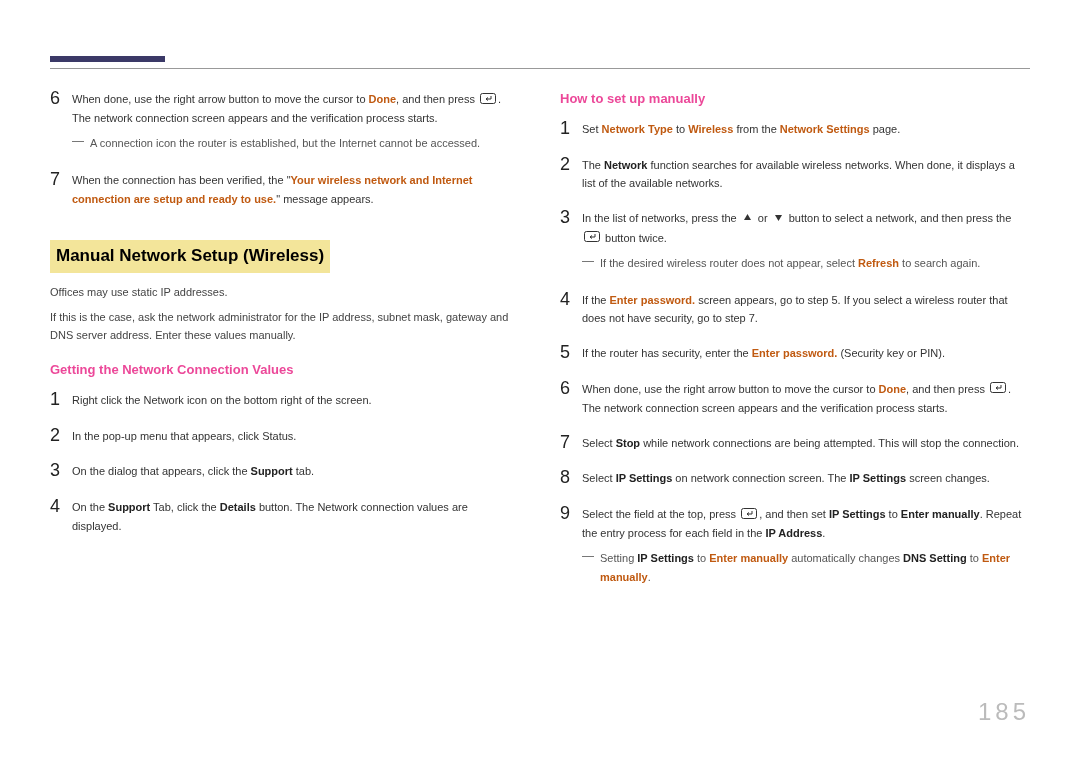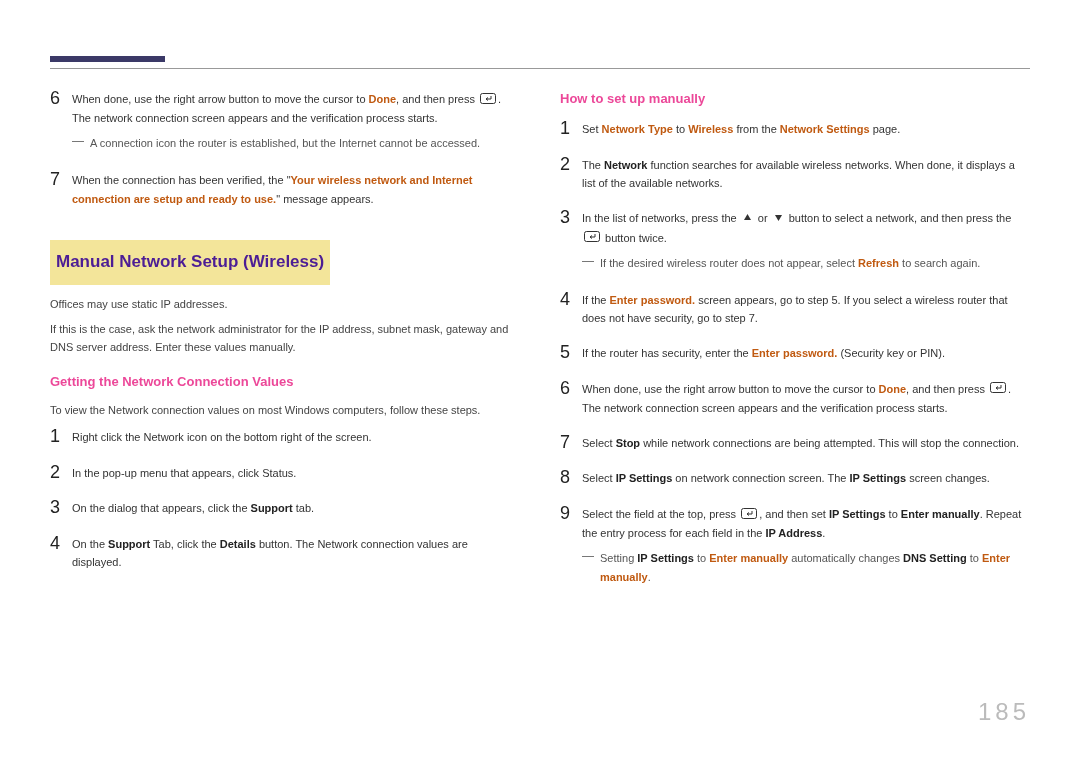--- a/index.html
+++ b/index.html
@@ -56,24 +56,24 @@
     width: 12px;
     flex-shrink: 0;
     border-top: 1px solid #777;
     margin-top: 7px;
     margin-right: 6px;
     height: 0;
   }
   h2.section {
     display: inline-block;
     background: #f3e59a;
-    color: #4c1d95;
+    color: #000000;
     font-size: 17px;
     font-weight: 600;
-    padding: 8px 6px;
+    padding: 2px 6px;
     margin: 18px 0 10px 0;
   }
   h3.sub {
     font-size: 13px;
     font-weight: 700;
     color: #ec4899;
     margin: 14px 0 8px 0;
   }
   p.para { margin-bottom: 6px; color: #444; }
   b { font-weight: 700; color: #222; }
@@ -123,21 +123,20 @@
       <div class="body">
         <span>When the connection has been verified, the "</span><span class="hl">Your wireless network and Internet connection are setup and ready to use.</span><span>" message appears.</span>
       </div>
     </div>
 
     <h2 class="section">Manual Network Setup (Wireless)</h2>
     <p class="para">Offices may use static IP addresses.</p>
     <p class="para">If this is the case, ask the network administrator for the IP address, subnet mask, gateway and DNS server address. Enter these values manually.</p>
 
     <h3 class="sub">Getting the Network Connection Values</h3>
-    <p class="para">To view the Network connection values on most Windows computers, follow these steps.</p>
 
     <div class="step">
       <div class="num">1</div>
       <div class="body">Right click the Network icon on the bottom right of the screen.</div>
     </div>
     <div class="step">
       <div class="num">2</div>
       <div class="body">In the pop-up menu that appears, click Status.</div>
     </div>
     <div class="step">

